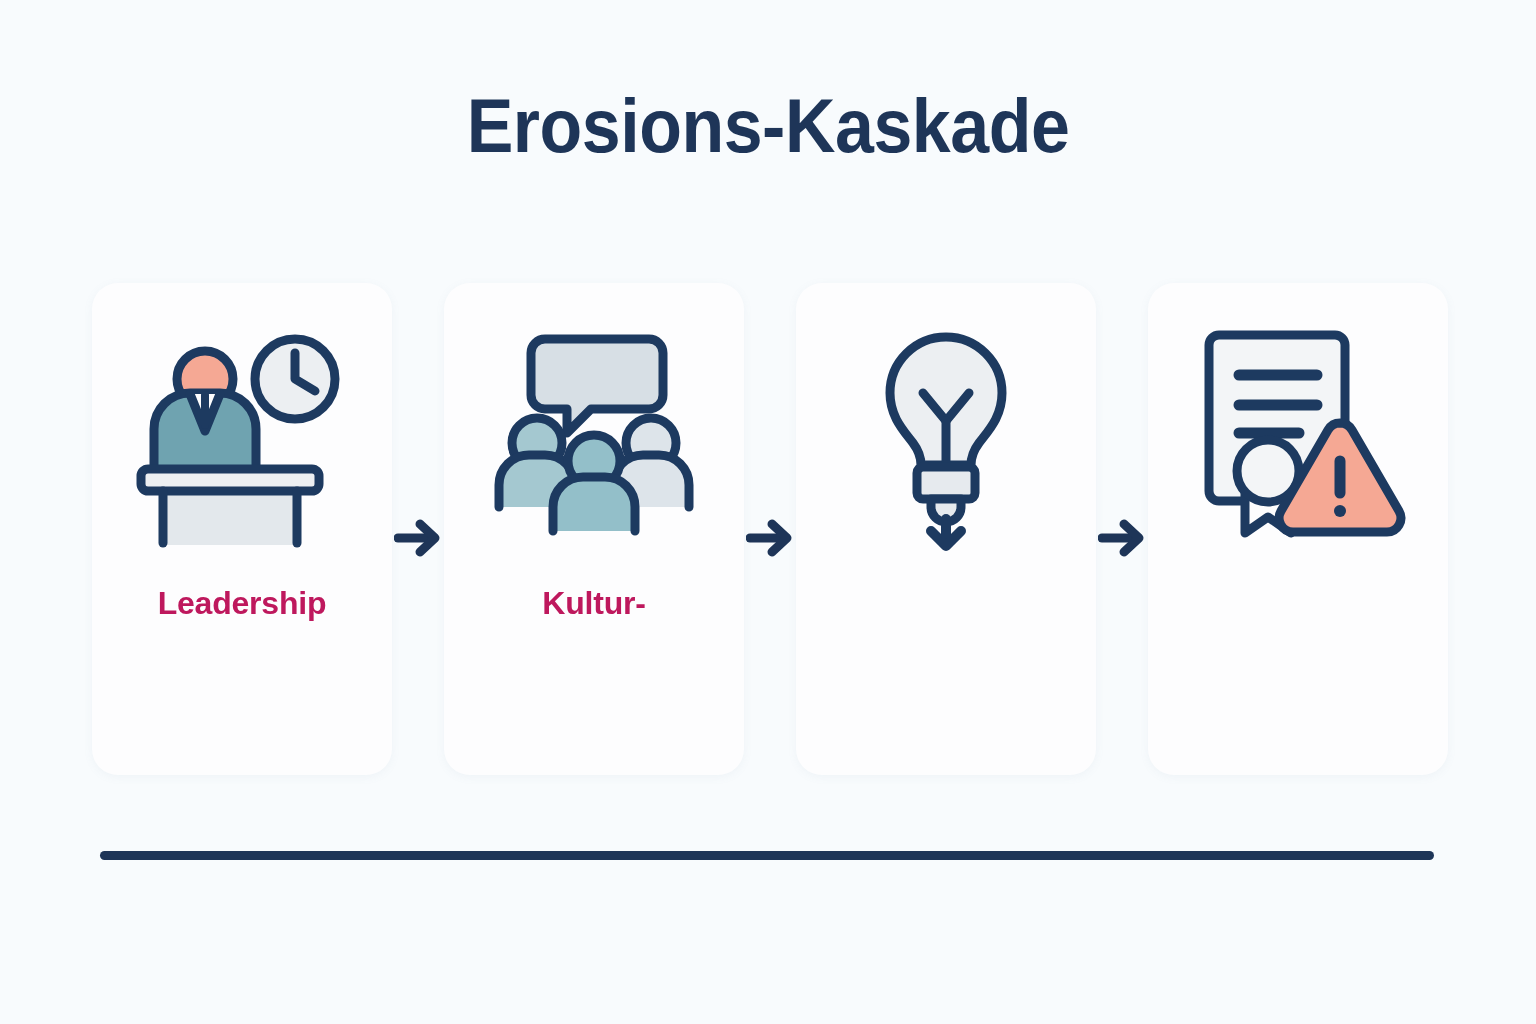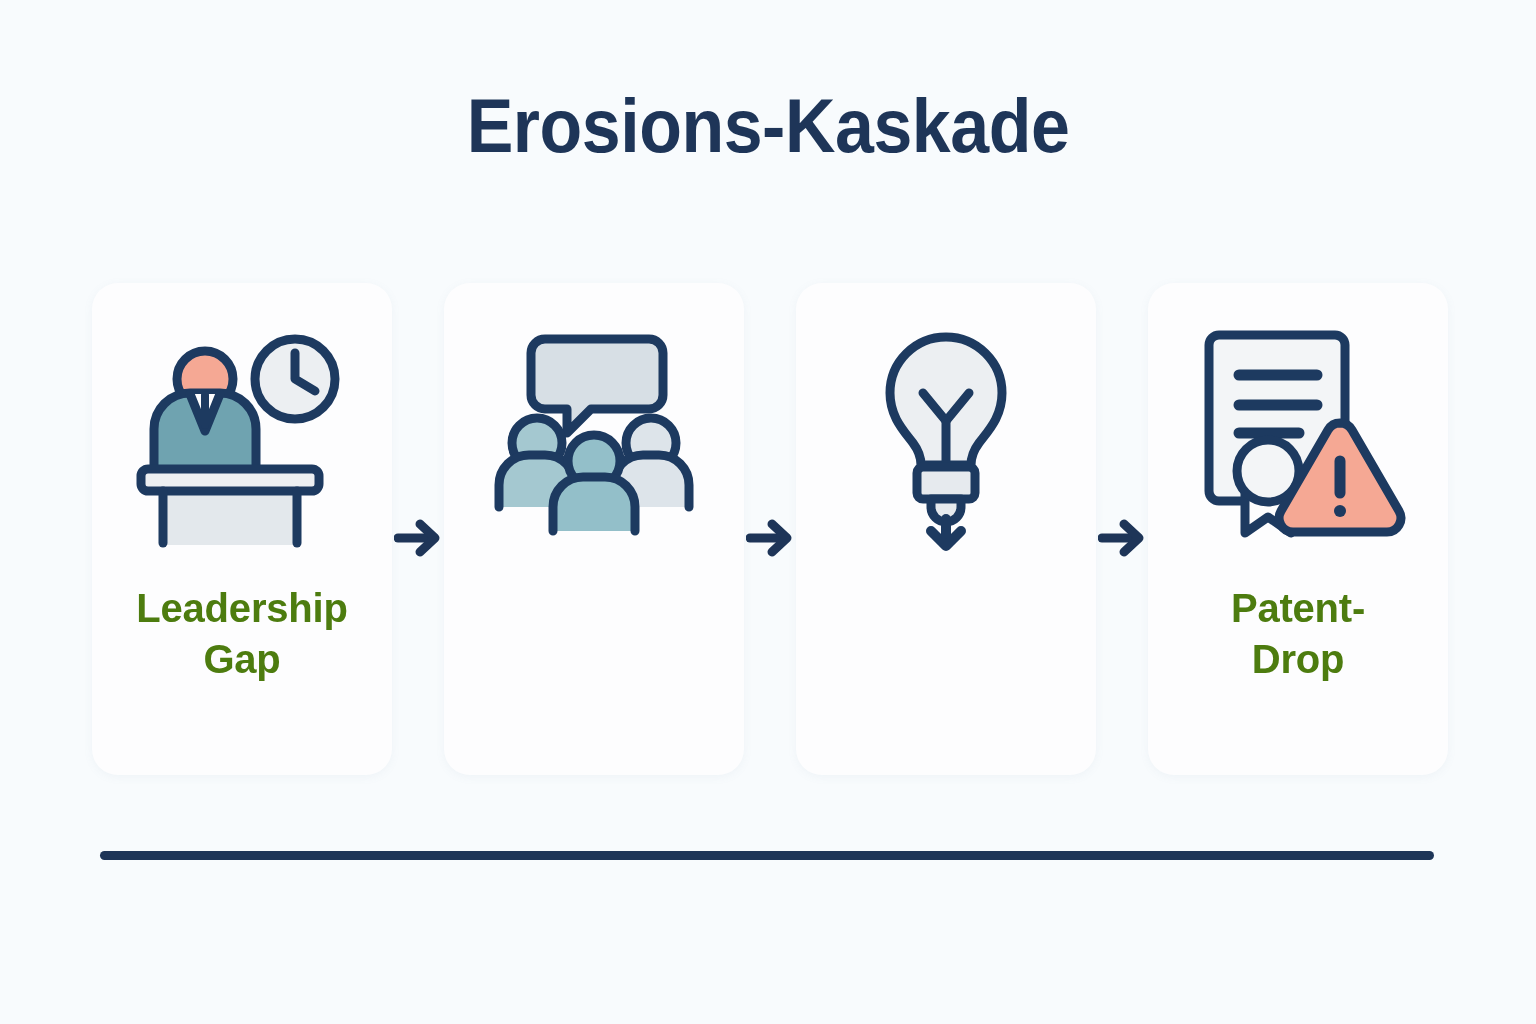--- a/index.html
+++ b/index.html
@@ -63,23 +63,23 @@
   .card-icon {
     height: 300px;
     width: 100%;
     display: flex;
     align-items: center;
     justify-content: center;
     padding-top: 6px;
     box-sizing: border-box;
   }
   .card-label {
-    font-size: 40px;
+    font-size: 32px;
     font-weight: 700;
-    color: #4d7c0f;
+    color: #be185d;
     text-align: center;
     line-height: 1.28;
     width: 100%;
     padding: 0 8px;
     box-sizing: border-box;
     letter-spacing: -0.2px;
   }
 
   
   .connector {
@@ -133,21 +133,20 @@
 
             <rect x="14" y="148" width="178" height="22" rx="7" fill="#eceff2"></rect>
 
             <path d="M36 170 L36 222"></path>
             <path d="M170 170 L170 222"></path>
           </g>
         </svg>
       </div>
       <div class="card-label">
         <div>Leadership</div>
-        <div>Gap</div>
       </div>
     </div>
 
     <div class="connector">
       <svg width="48" height="44" viewBox="0 0 48 44" aria-hidden="true">
         <g fill="none" stroke="#1e3558" stroke-width="9" stroke-linecap="round" stroke-linejoin="round">
           <path d="M4 22 L40 22"></path>
           <path d="M26 8 L41 22 L26 36"></path>
         </g>
       </svg>
@@ -165,20 +164,21 @@
 
             <circle cx="58" cy="122" r="25" fill="#a4c8d0"></circle>
             <path d="M20 186 L20 164 a30 30 0 0 1 30 -30 L66 134 a30 30 0 0 1 30 30 L96 186" fill="#a4c8d0"></path>
 
             <circle cx="115" cy="140" r="26" fill="#93bfc9"></circle>
             <path d="M74 210 L74 186 a30 30 0 0 1 30 -30 L126 156 a30 30 0 0 1 30 30 L156 210" fill="#93bfc9"></path>
           </g>
         </svg>
       </div>
       <div class="card-label">
+        <div>Kultur-</div>
       </div>
     </div>
 
     <div class="connector">
       <svg width="48" height="44" viewBox="0 0 48 44" aria-hidden="true">
         <g fill="none" stroke="#1e3558" stroke-width="9" stroke-linecap="round" stroke-linejoin="round">
           <path d="M4 22 L40 22"></path>
           <path d="M26 8 L41 22 L26 36"></path>
         </g>
       </svg>
@@ -230,23 +230,19 @@
             <path d="M62 152 L62 212 L85 196 L108 212 L108 152 Z" fill="#fdfdfe"></path>
 
             <circle cx="85" cy="150" r="31" fill="#f3f5f7"></circle>
 
             <path d="M157 102 a14 14 0 0 1 12 7 L216 190 a14 14 0 0 1 -12 21 L110 211 a14 14 0 0 1 -12 -21 L145 109 a14 14 0 0 1 12 -7 Z" fill="#f5a894"></path>
             <path d="M157 140 L157 172" stroke-width="11"></path>
             <circle cx="157" cy="190" r="6" fill="#1d3a60" stroke="none"></circle>
           </g>
         </svg>
       </div>
-      <div class="card-label">
-        <div>Patent-</div>
-        <div>Drop</div>
-      </div>
     </div>
 
   </div>
 
   <div class="rule"></div>
 
 </div>
 
 </body></html>

